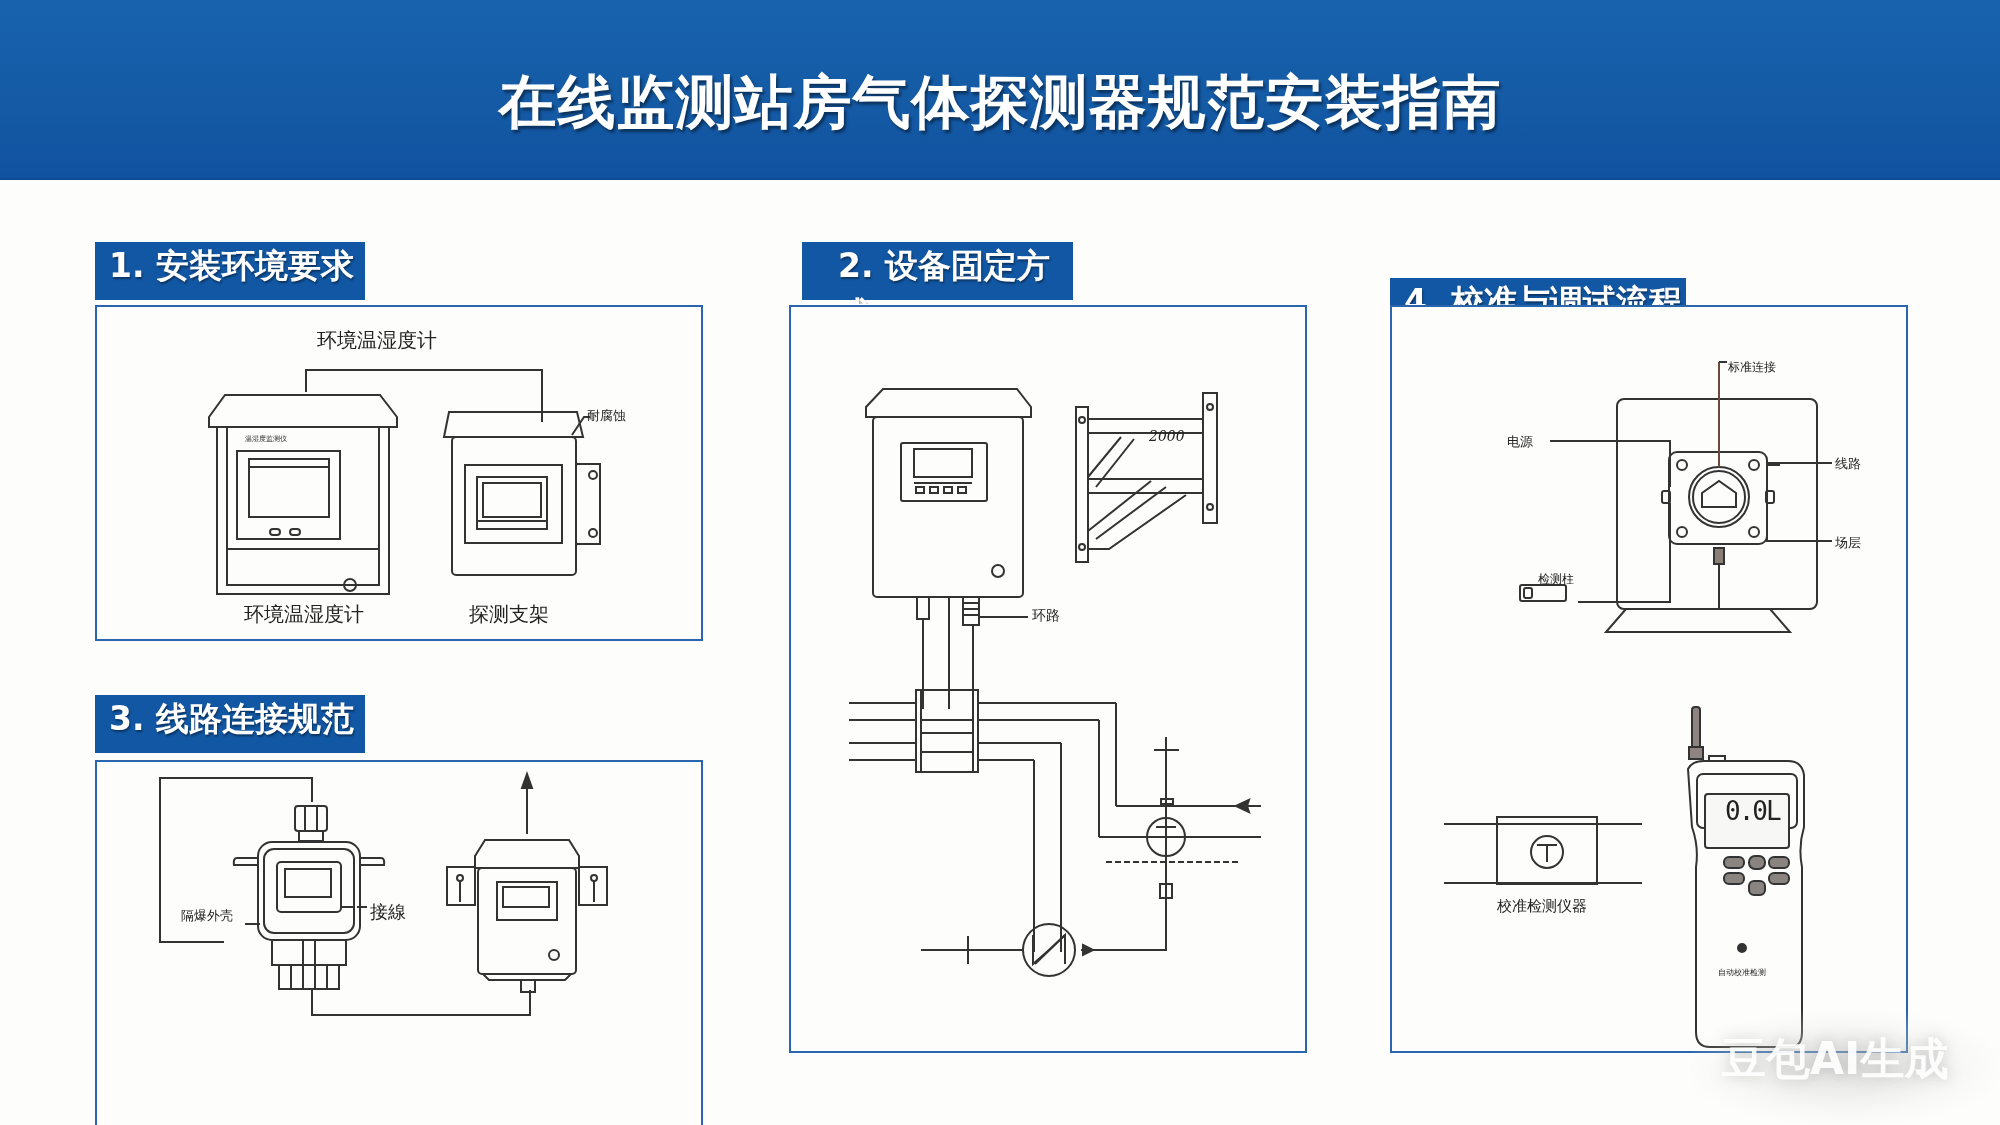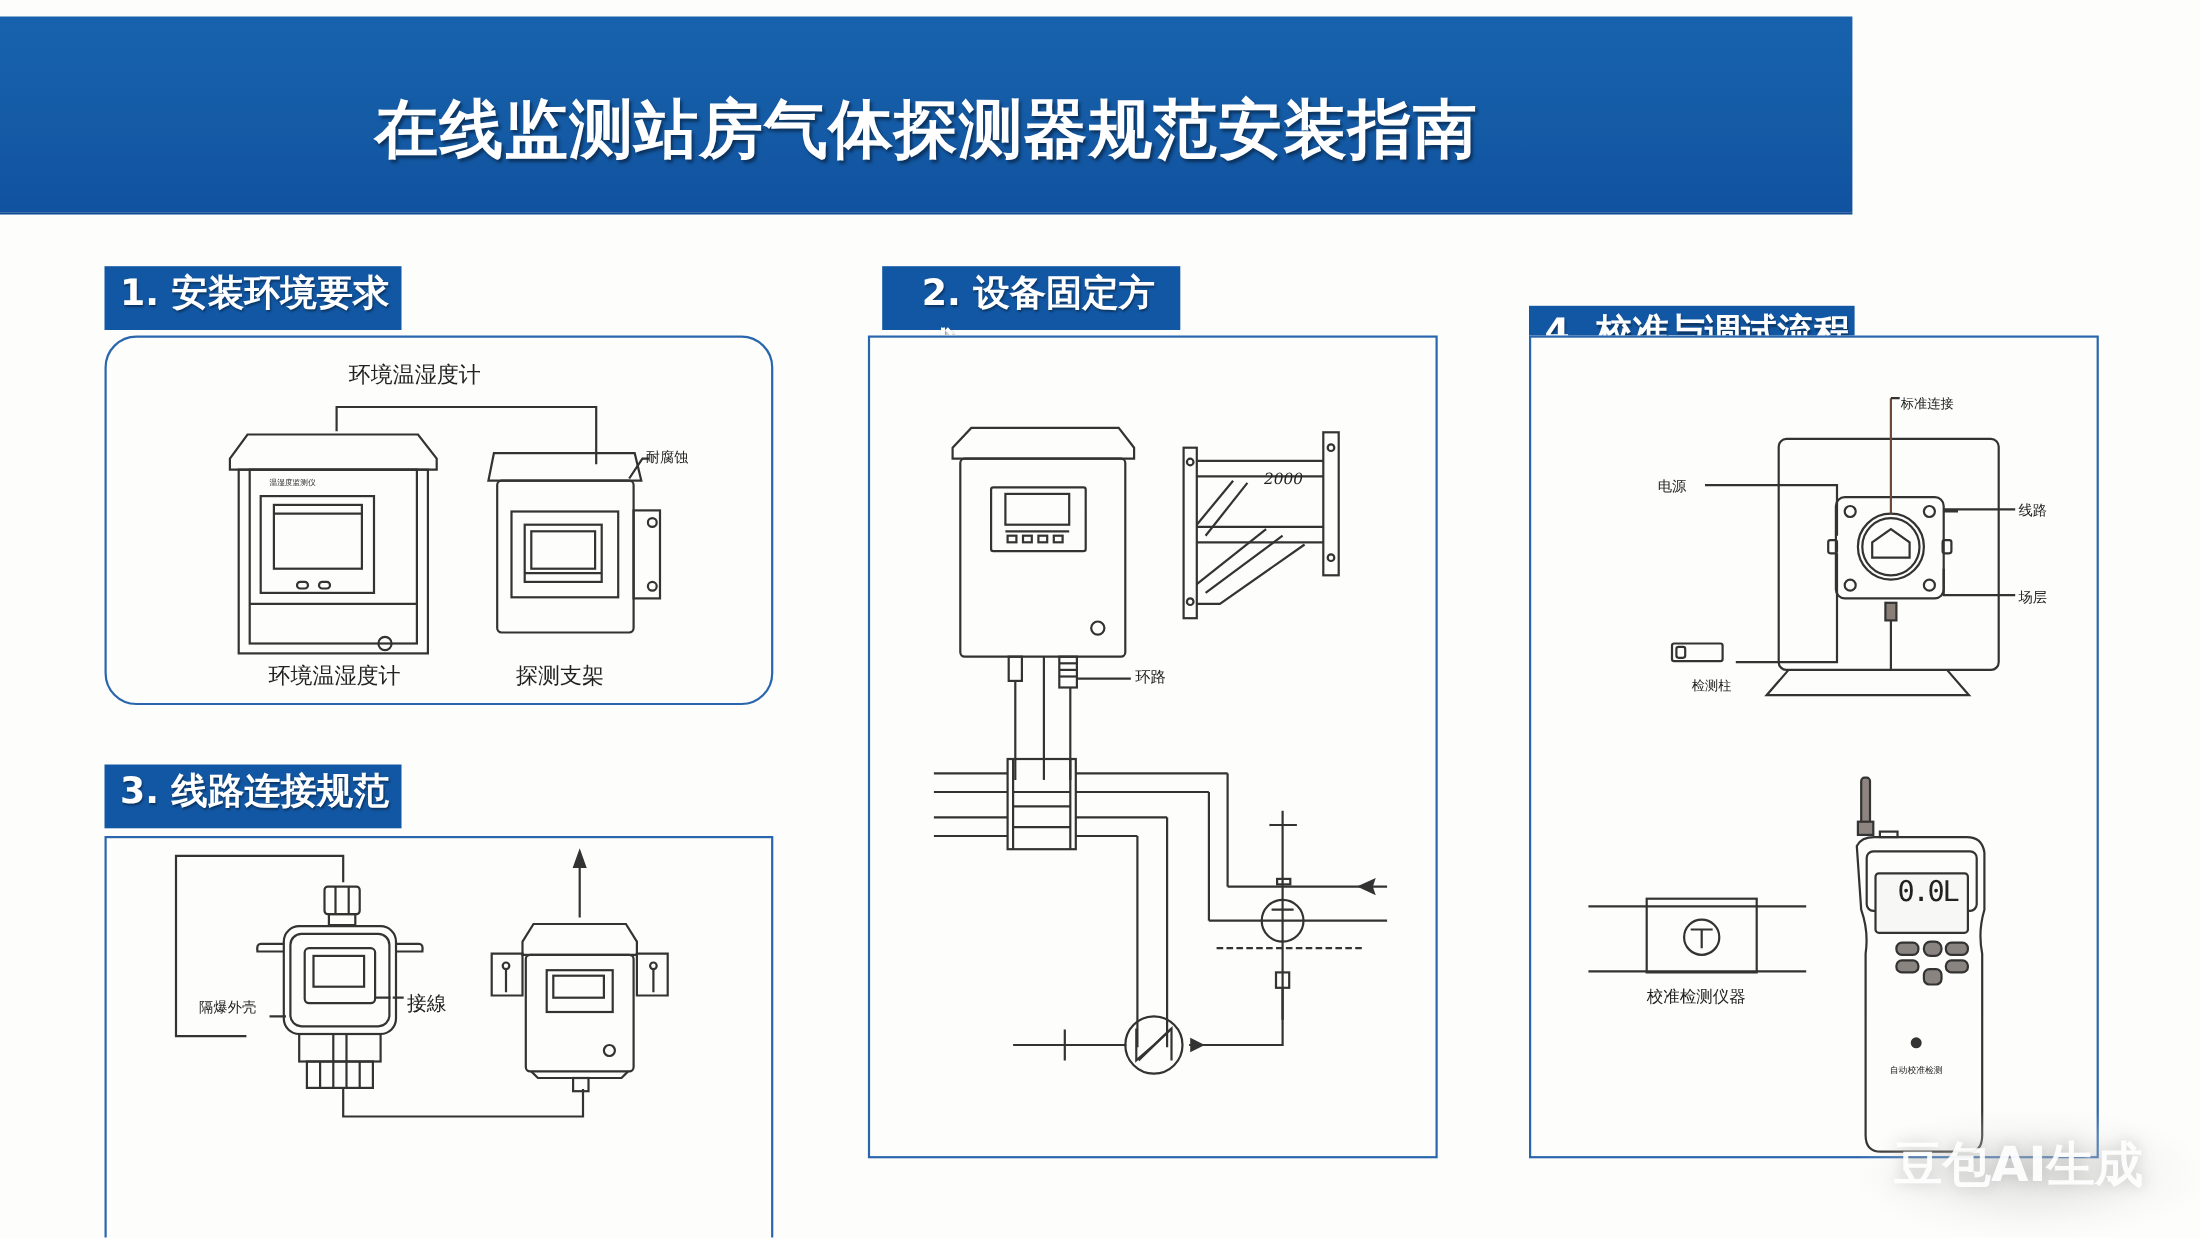--- a/index.html
+++ b/index.html
@@ -1,34 +1,34 @@
 <!DOCTYPE html>
 <html><head>
 <meta charset="utf-8">
 <style>
   html,body{margin:0;padding:0;}
   body{width:2000px;height:1125px;position:relative;overflow:hidden;background:#fdfdfb;font-family:"DejaVu Sans","Liberation Sans",sans-serif;}
-  .header{position:absolute;left:0;top:15px;width:1684px;height:178px;background:linear-gradient(180deg,#1862ad 0%,#145aa5 60%,#1152a0 100%);border-bottom:2px solid #0f4b93;}
+  .header{position:absolute;left:0;top:0;width:2000px;height:178px;background:linear-gradient(180deg,#1862ad 0%,#145aa5 60%,#1152a0 100%);border-bottom:2px solid #0f4b93;}
   .title{position:absolute;left:0;right:0;top:64px;text-align:center;color:#fff;font-size:58px;font-weight:bold;letter-spacing:1px;text-shadow:2px 3px 3px rgba(0,0,0,0.45);font-family:"DejaVu Sans",sans-serif;}
   .tab{position:absolute;height:58px;background:#1257a3;color:#fff;font-weight:bold;font-size:33px;line-height:48px;padding-left:14px;box-sizing:border-box;text-shadow:1px 2px 2px rgba(0,0,0,0.4);font-family:"DejaVu Sans",sans-serif;}
   .frame{position:absolute;border:2px solid #2a66ad;background:#fdfdfb;box-sizing:border-box;}
   .frame svg{position:absolute;left:0;top:0;}
   .lbl{position:absolute;color:#222;white-space:nowrap;font-family:"DejaVu Sans",sans-serif;}
   .watermark{position:absolute;left:1722px;top:1030px;color:rgba(255,255,255,0.92);font-size:44px;font-weight:bold;text-shadow:0 0 14px rgba(120,120,120,0.35);font-family:"DejaVu Sans",sans-serif;}
   .wm-bg{position:absolute;left:1690px;top:1010px;width:310px;height:115px;background:radial-gradient(ellipse at center,rgba(200,200,200,0.55) 0%,rgba(230,230,230,0.2) 55%,rgba(255,255,255,0) 75%);}
 </style>
 </head>
 <body>
 
 <div class="header">
   <div class="title">在线监测站房气体探测器规范安装指南</div>
 </div>
 
 <div class="tab" style="left:95px;top:242px;width:270px;">1. 安装环境要求</div>
-<div class="frame" style="left:95px;top:305px;width:608px;height:336px;border-radius:29px;">
+<div class="frame" style="left:95px;top:305px;width:608px;height:336px;">
   <svg width="608" height="336" fill="none" stroke="#333" stroke-width="2">
 
     <path d="M209 85 V63 H445 V115"></path>
 
     <g>
       <path d="M112 110 L128 88 H283 L300 110 V120 H112 Z"></path>
       <rect x="120" y="120" width="172" height="167"></rect>
       <rect x="130" y="120" width="152" height="158"></rect>
       <rect x="140" y="144" width="103" height="88"></rect>
       <rect x="152" y="152" width="80" height="58"></rect>
@@ -254,20 +254,20 @@
       <rect x="332" y="566" width="20" height="11" rx="5" fill="#8a8480"></rect>
       <rect x="377" y="566" width="20" height="11" rx="5" fill="#8a8480"></rect>
       <rect x="357" y="574" width="16" height="14" rx="5" fill="#8a8480"></rect>
       <circle cx="350" cy="641" r="4" fill="#333"></circle>
     </g>
   </svg>
   <div class="lbl" style="left:336px;top:52px;font-size:12px;">标准连接</div>
   <div class="lbl" style="left:115px;top:126px;font-size:13px;">电源</div>
   <div class="lbl" style="left:443px;top:148px;font-size:13px;">线路</div>
   <div class="lbl" style="left:443px;top:227px;font-size:13px;">场层</div>
-  <div class="lbl" style="left:146px;top:264px;font-size:12px;margin-top:44px;">检测柱</div>
+  <div class="lbl" style="left:146px;top:264px;font-size:12px;">检测柱</div>
   <div class="lbl" style="left:105px;top:590px;font-size:15px;">校准检测仪器</div>
   <div class="lbl" style="left:333px;top:489px;font-size:26px;font-family:'DejaVu Sans Mono',monospace;letter-spacing:-2px;">0.0L</div>
   <div class="lbl" style="left:326px;top:660px;font-size:8px;">自动校准检测</div>
 </div>
 
 <div class="wm-bg"></div>
 <div class="watermark">豆包AI生成</div>
 
 </body></html>

